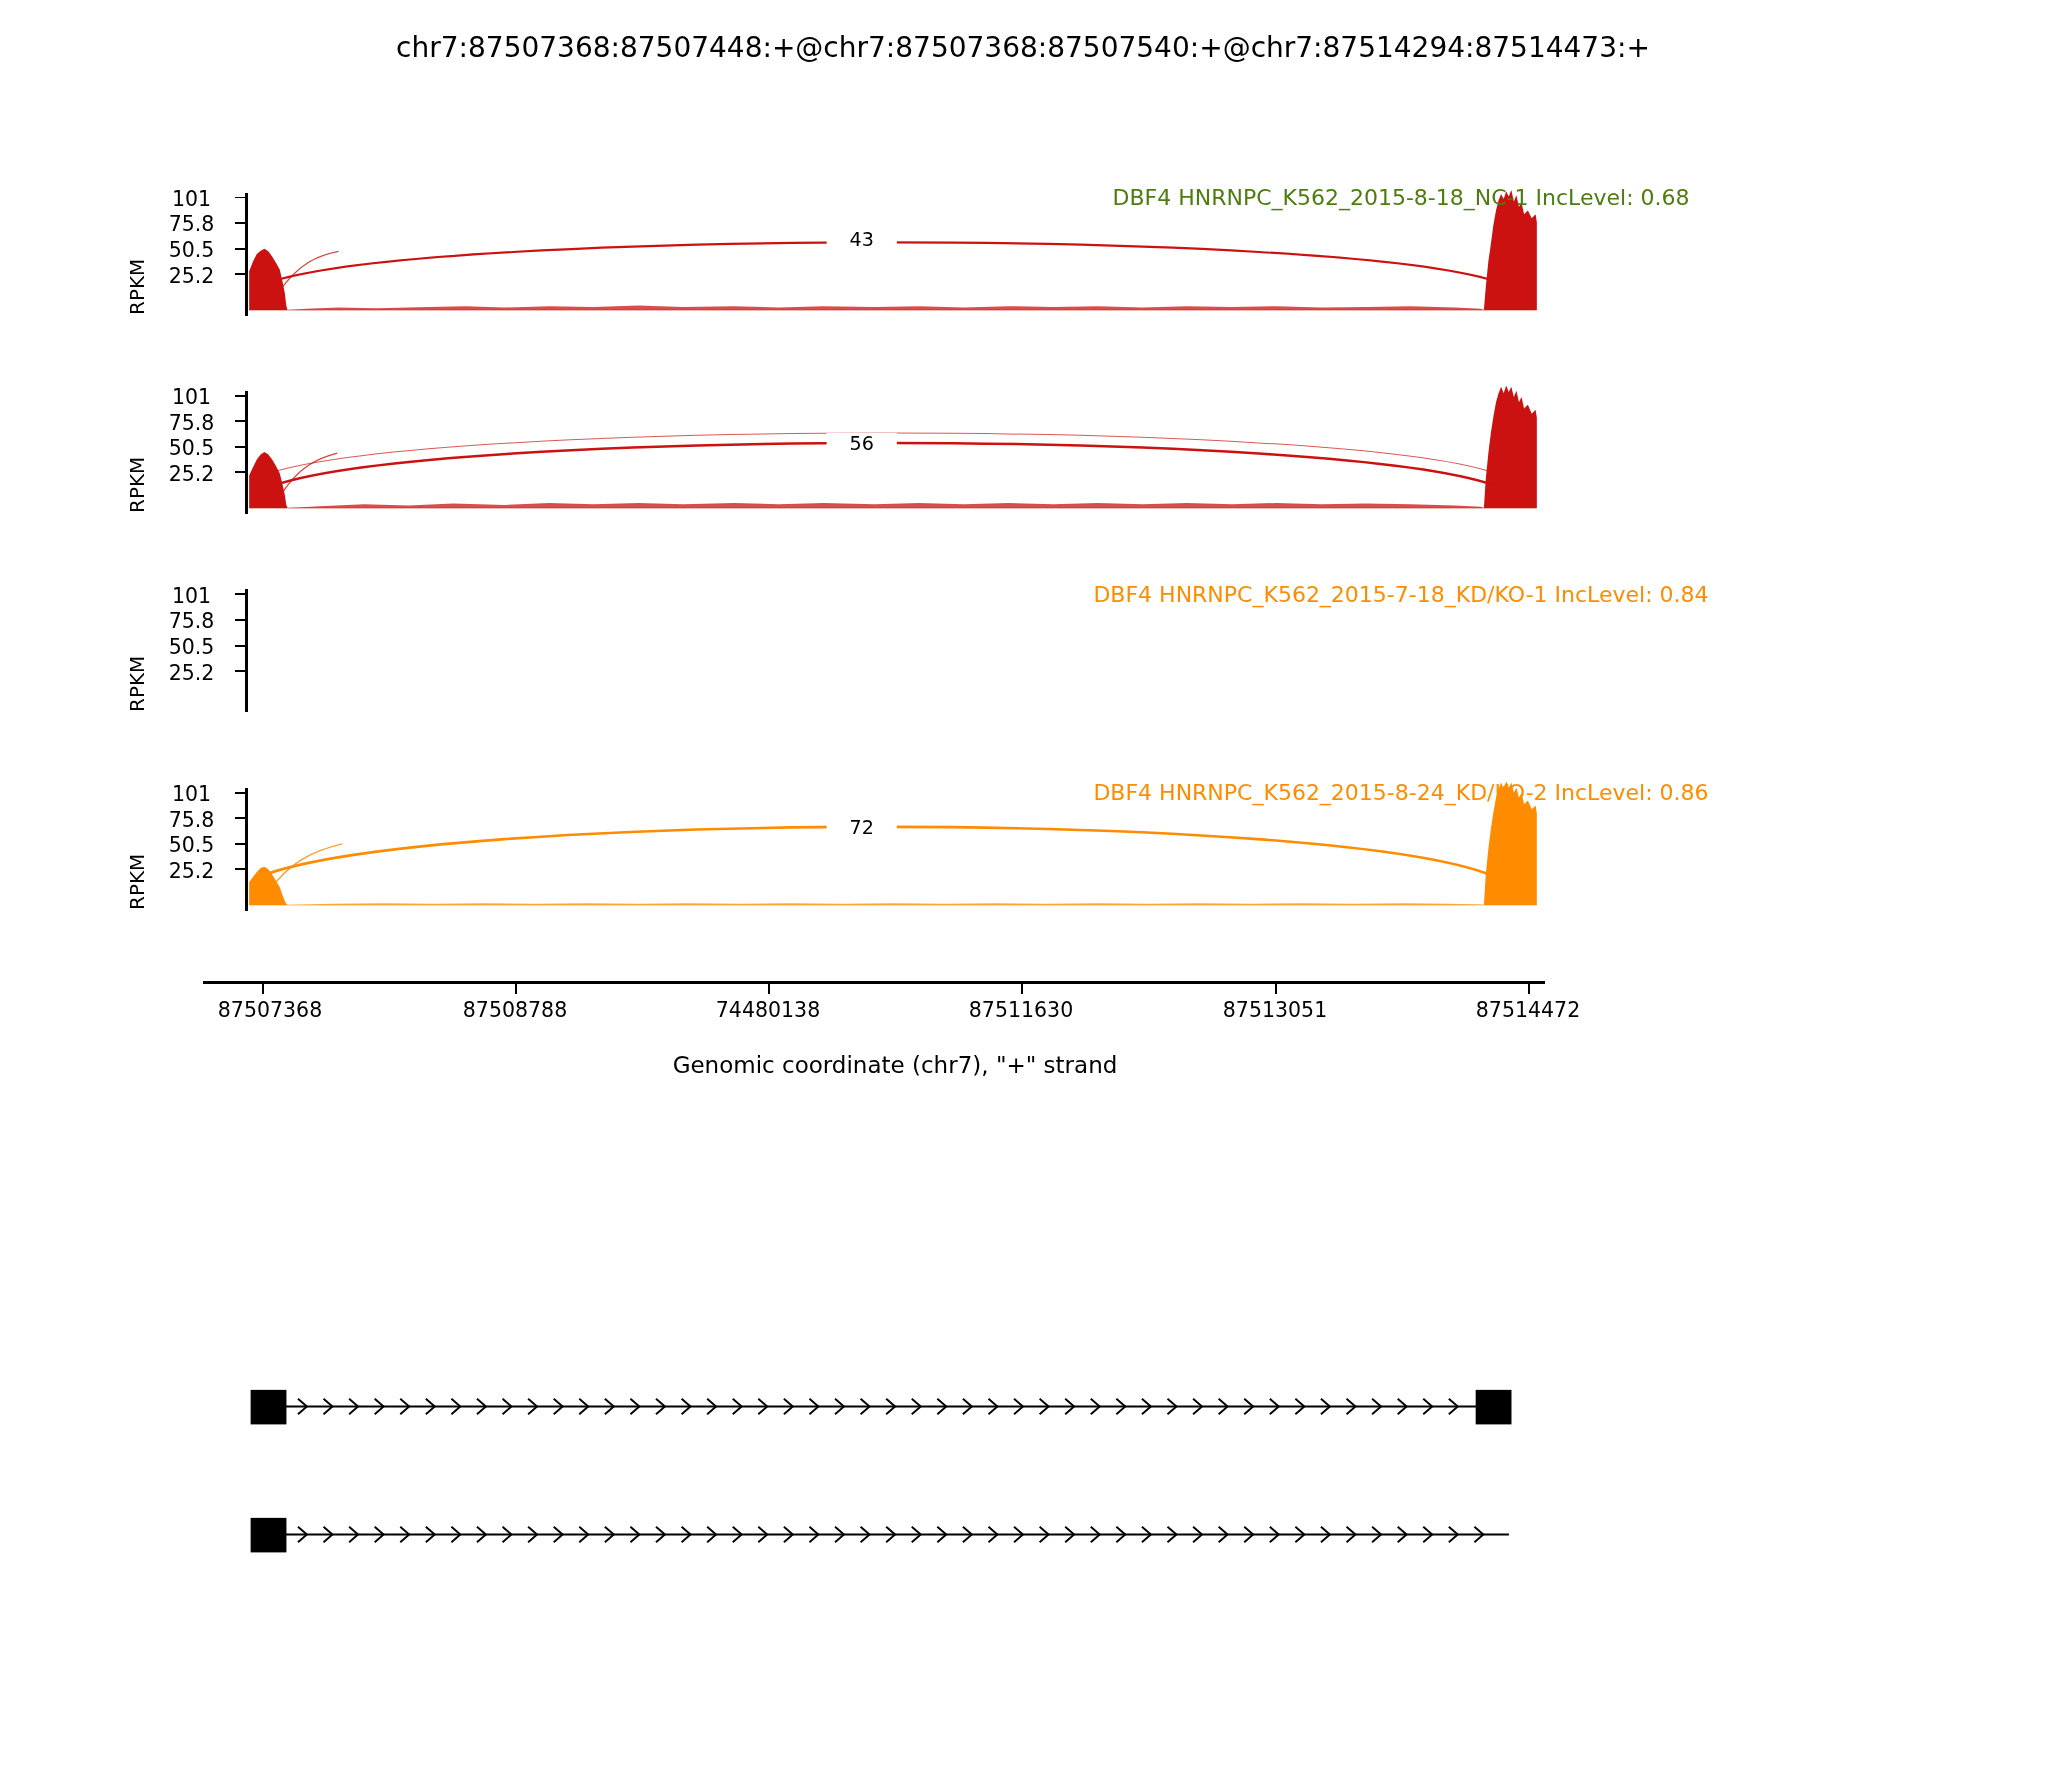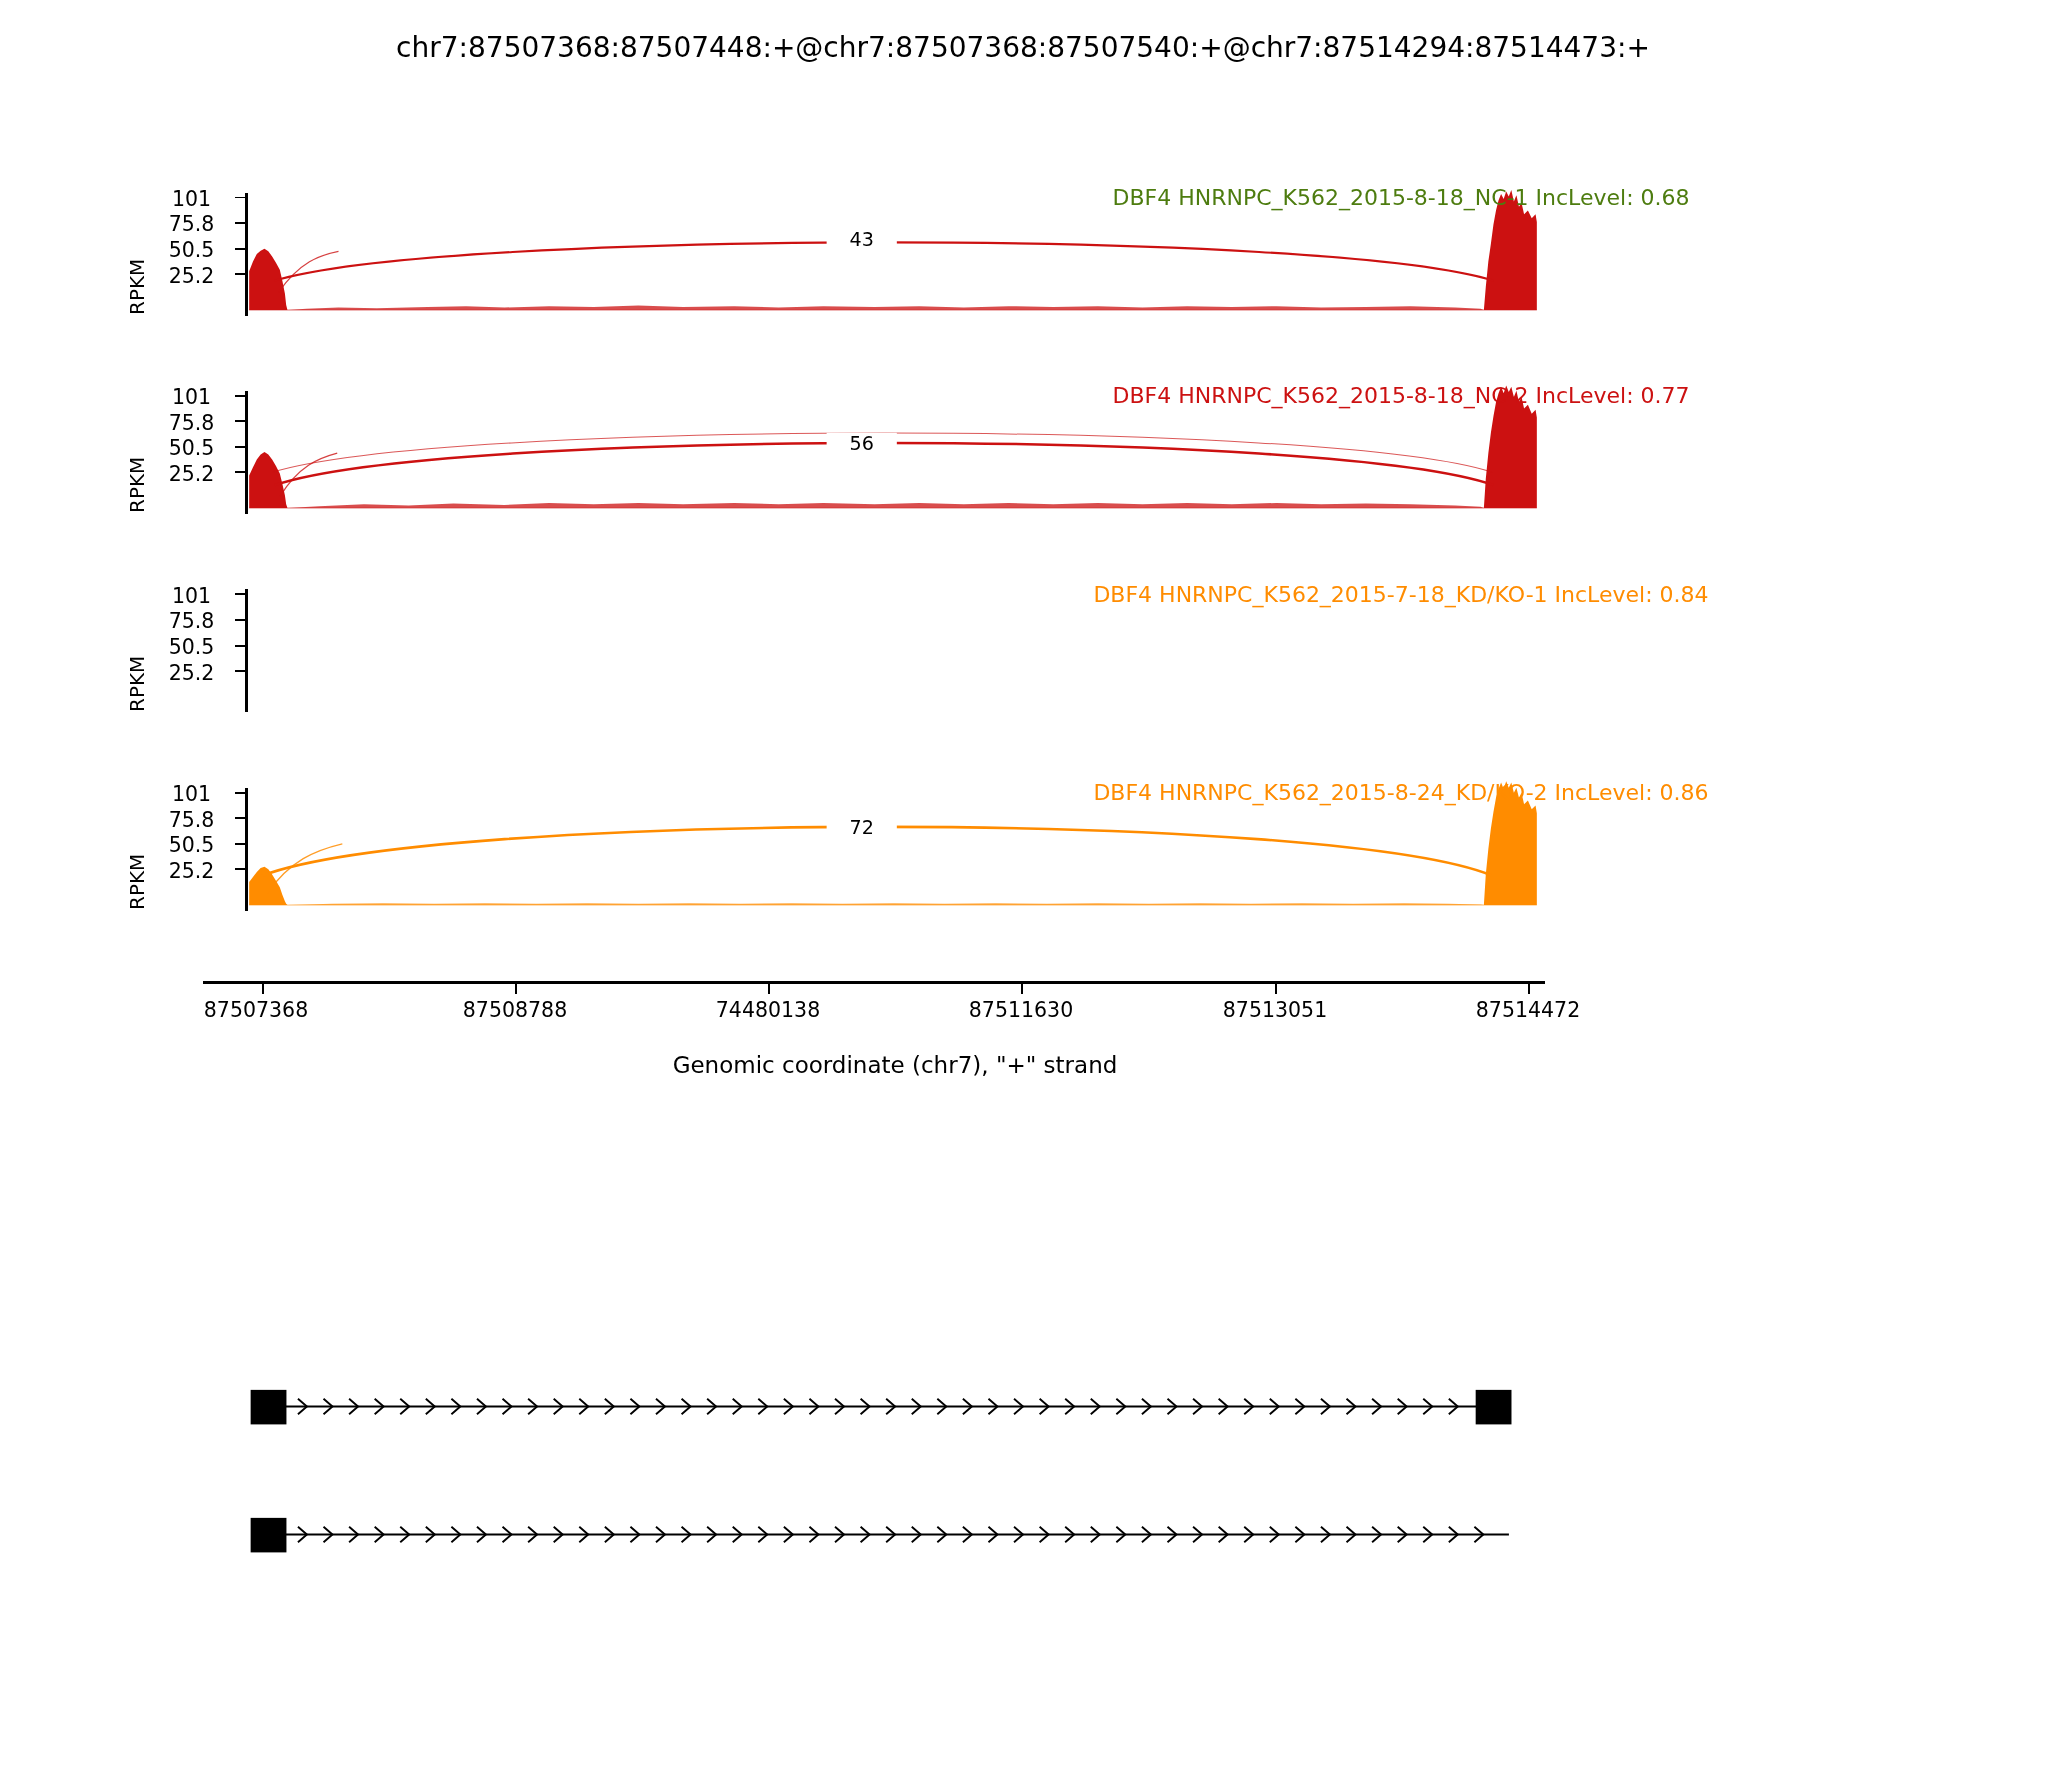--- a/index.html
+++ b/index.html
@@ -219,21 +219,20 @@
           <path d="M60,196 L110,193 L180,190 L250,192 L320,189 L400,191 L470,188 L540,190 L610,188 L680,190 L760,188 L830,190 L900,188 L980,190 L1050,188 L1120,190 L1190,188 L1260,190 L1330,188 L1400,190 L1470,188 L1540,190 L1610,188 L1680,190 L1750,189 L1820,190 L1890,192 L1930,194 L1935,196 Z" fill="#cc1111" stroke="none" opacity="0.75"></path>
           <path d="M1935,196 L1938,150 L1942,110 L1946,78 L1950,52 L1954,30 L1958,16 L1962,6 L1966,16 L1970,4 L1974,14 L1978,6 L1982,22 L1986,12 L1990,30 L1994,22 L1998,40 L2004,34 L2010,48 L2016,42 L2018,54 L2018,196 Z" fill="#cc1111" stroke="none"></path>
           <path d="M40,160 C300,72 1700,72 1950,160" fill="none" stroke="#cc1111" stroke-width="4"></path>
           <path d="M36,140 C300,58 1700,58 1948,140" fill="none" stroke="#cc1111" stroke-width="1.6" opacity="0.7"></path>
           <path d="M48,178 C78,130 108,118 138,110" fill="none" stroke="#cc1111" stroke-width="2" opacity="0.8"></path>
           <rect x="905" y="78" width="110" height="34" fill="#ffffff"></rect>
           <text x="960" y="105" font-family="DejaVu Sans, sans-serif" font-size="30" fill="#000000" text-anchor="middle">56</text>
         </svg>
       </div>
 
-      <div class="panel-label" style="color:#cc1111">DBF4 HNRNPC_K562_2015-8-18_NC-2 IncLevel: 0.77</div>
     </div>
 
     <div class="panel">
       <div class="ylabel">RPKM</div>
       <div class="yticks">
         <div class="ytick" style="top:0px">101</div>
         <div class="ytick" style="top:25.6px">75.8</div>
         <div class="ytick" style="top:51px">50.5</div>
         <div class="ytick" style="top:77px">25.2</div>
       </div>
@@ -281,21 +280,21 @@
 
   <div class="xaxis">
     <div class="xaxis-line"></div>
     <div class="xtick-mark" style="left:262px"></div>
     <div class="xtick-mark" style="left:515px"></div>
     <div class="xtick-mark" style="left:768px"></div>
     <div class="xtick-mark" style="left:1021px"></div>
     <div class="xtick-mark" style="left:1275px"></div>
     <div class="xtick-mark" style="left:1528px"></div>
 
-    <div class="xtick-label" style="left:256px">87507368</div>
+    <div class="xtick-label" style="left:270px">87507368</div>
     <div class="xtick-label" style="left:515px">87508788</div>
     <div class="xtick-label" style="left:768px">74480138</div>
     <div class="xtick-label" style="left:1021px">87511630</div>
     <div class="xtick-label" style="left:1275px">87513051</div>
     <div class="xtick-label" style="left:1528px">87514472</div>
   </div>
 
   <div class="xaxis-title">Genomic coordinate (chr7), "+" strand</div>
 
   <div class="transcripts">

